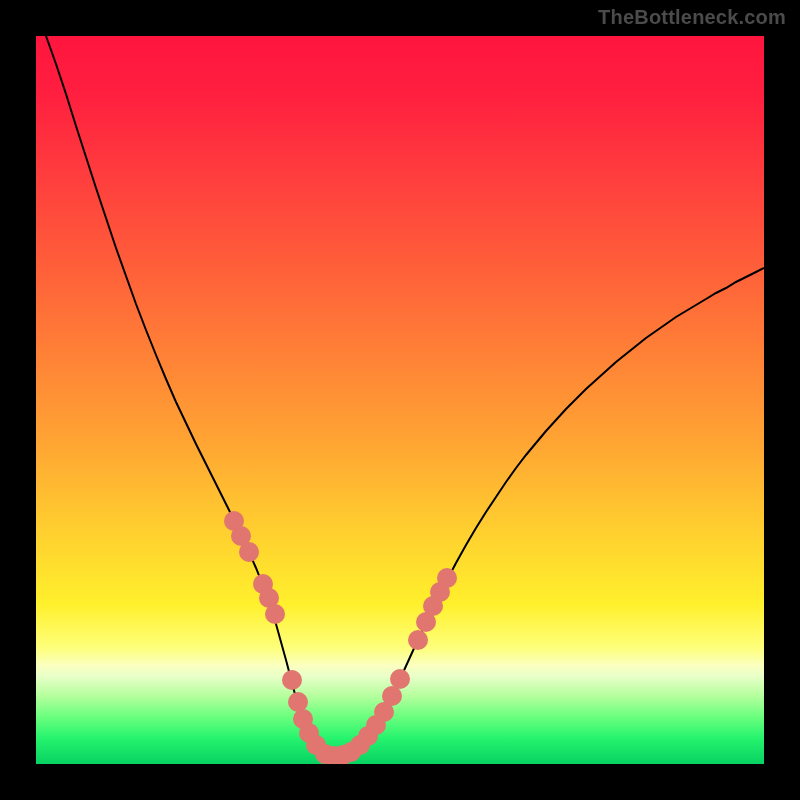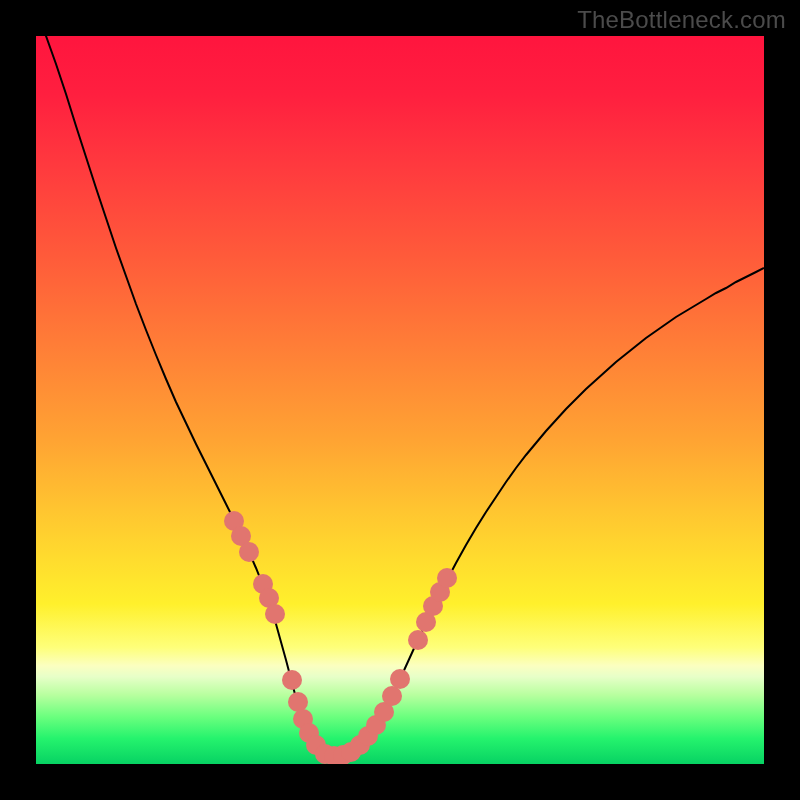--- a/index.html
+++ b/index.html
@@ -38,22 +38,22 @@
     top: 0;
     width: 100%;
     height: 100%;
     pointer-events: none;
   }
   .watermark {
     position: absolute;
     top: 6px;
     right: 14px;
     color: #4b4b4b;
-    font-size: 24px;
-    font-weight: 400;
+    font-size: 20px;
+    font-weight: 700;
     letter-spacing: 0.2px;
     user-select: none;
     margin-left: 19px;
   }
 </style>
 </head>
 <body>
 
 <div class="frame">
 

